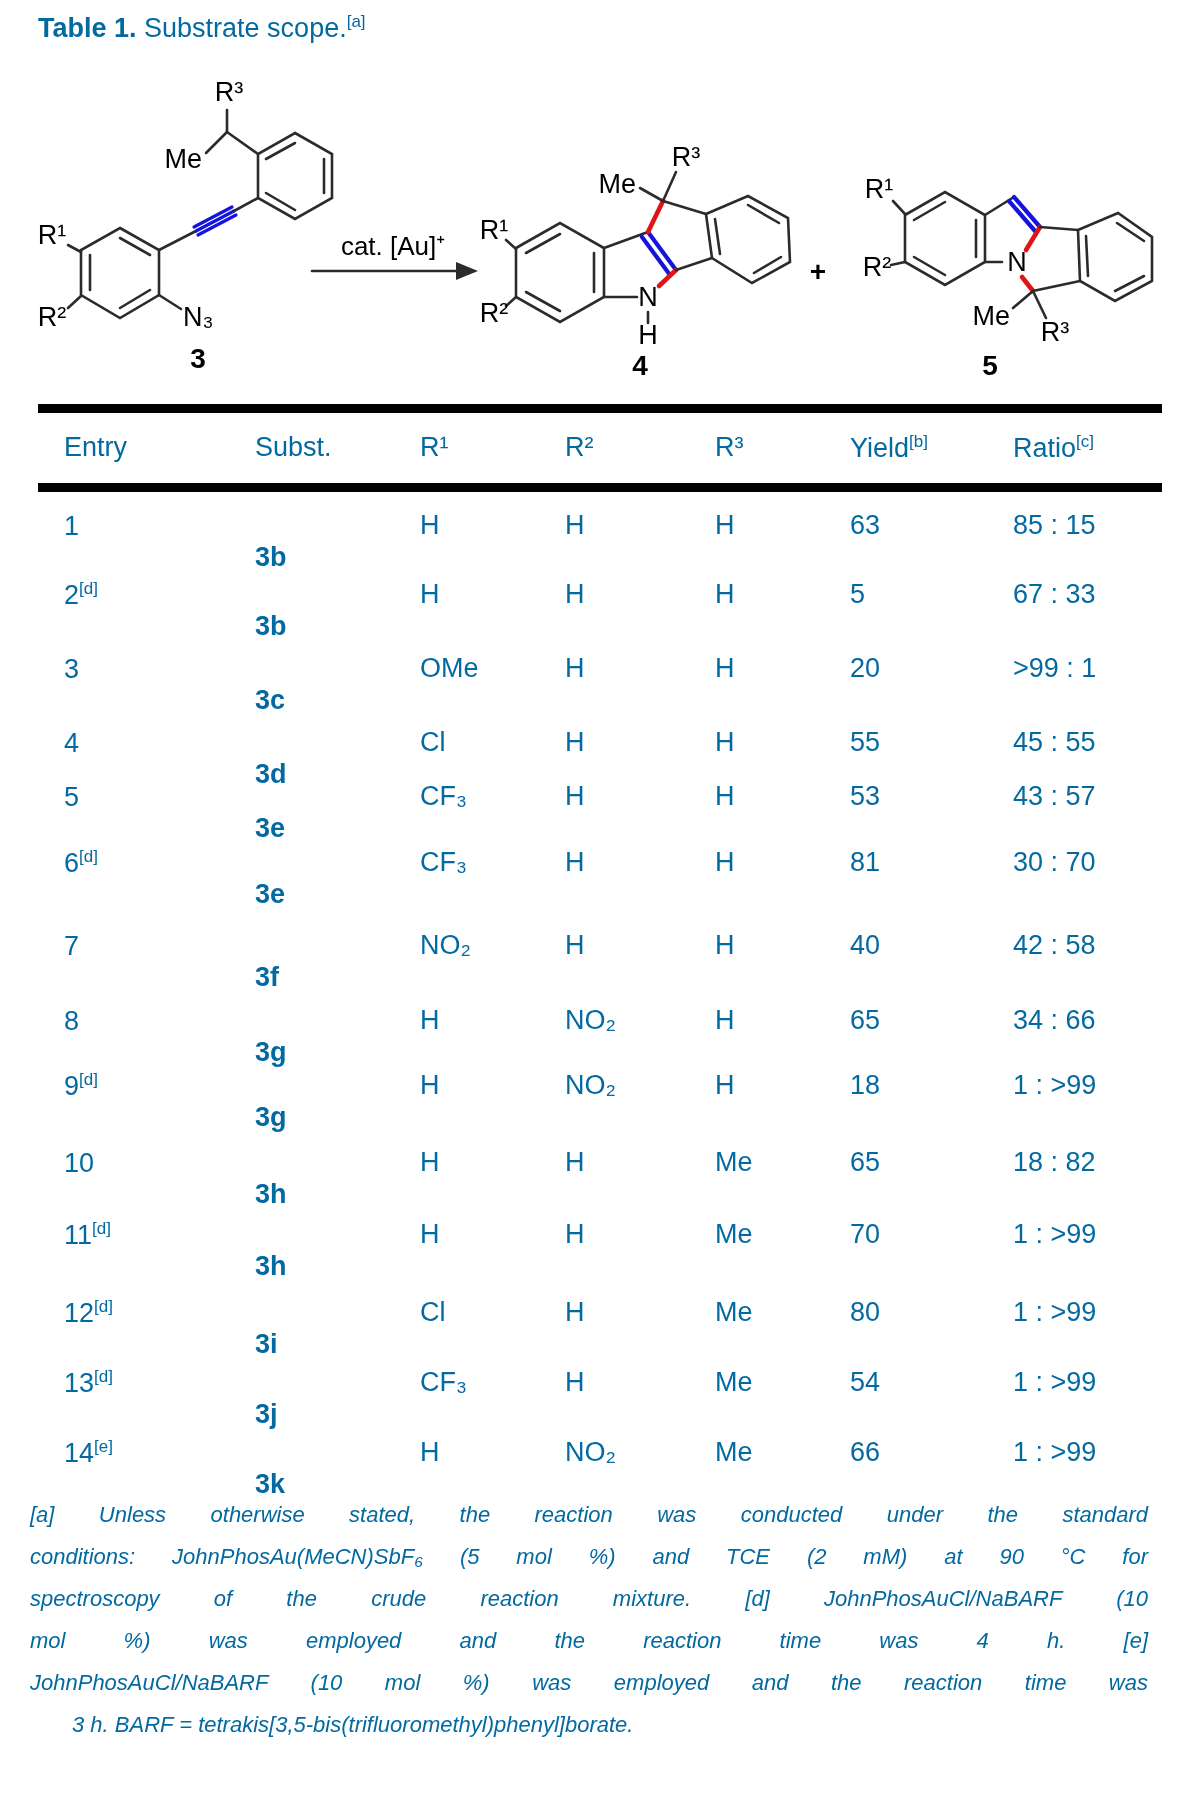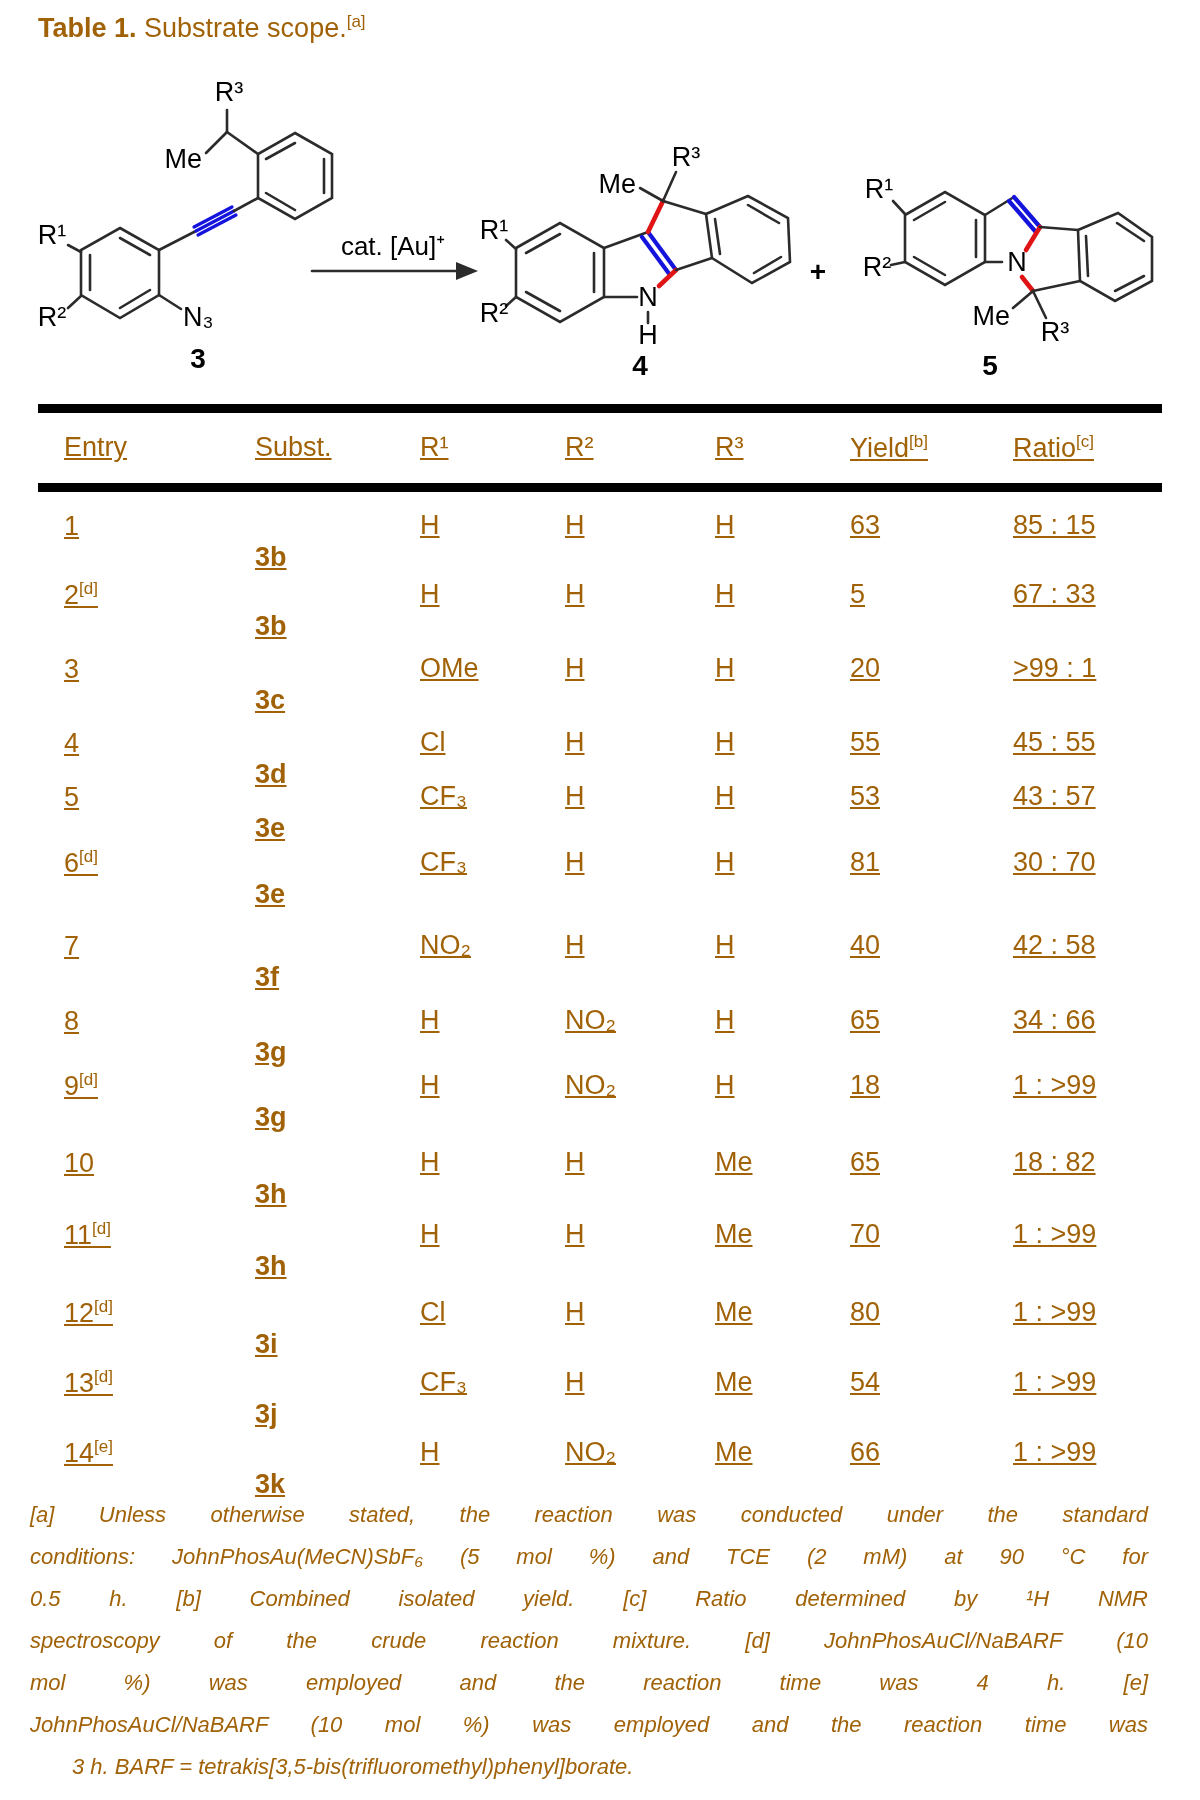--- a/index.html
+++ b/index.html
@@ -1,35 +1,35 @@
 <!DOCTYPE html>
 <html><head>
 <meta charset="utf-8">
 <style>
   html,body{margin:0;padding:0;background:#fff;}
   #page{position:relative;width:1200px;height:1800px;background:#ffffff;
-        font-family:"Liberation Sans", sans-serif;color:#a16207;overflow:hidden;}
+        font-family:"Liberation Sans", sans-serif;color:#0369a1;overflow:hidden;}
   
   #title{position:absolute;left:38px;top:12px;font-size:27px;}
   #title .b{font-weight:bold;}
   #title sup{font-size:17px;}
   
   #scheme{position:absolute;left:0;top:0;}
   .bond{stroke:#2b2b2b;stroke-width:2.6;fill:none;stroke-linecap:round;}
   .bondB{stroke:#1414dc;stroke-width:3.2;fill:none;stroke-linecap:round;}
   .bondB2{stroke:#1414dc;stroke-width:4.2;fill:none;stroke-linecap:round;}
   .bondR{stroke:#e01414;stroke-width:4.6;fill:none;stroke-linecap:round;}
   .atom{font-size:27px;fill:#000;}
   .cnum{font-size:28px;font-weight:bold;fill:#000;}
   .arrtext{font-size:26px;fill:#000;}
   
   .rule{position:absolute;left:38px;width:1124px;height:9px;background:#000;}
   .t-row{position:absolute;left:64px;width:1104px;display:grid;
          grid-template-columns:191px 165px 145px 150px 135px 163px 1fr;
-         font-size:27px;white-space:nowrap;text-decoration:underline;}
+         font-size:27px;white-space:nowrap;}
   .t-row sup{font-size:17px;}
   .t-row .subst{font-weight:bold;margin-top:32px;}
   
   #footnote{position:absolute;left:30px;top:1494px;width:1118px;
             font-size:22px;line-height:42px;font-style:italic;}
   #footnote .jline{text-align:justify;text-align-last:justify;}
   #footnote .jline.last{text-align:left;text-align-last:left;margin-left:42px;}
 </style>
 </head>
 <body>
@@ -311,20 +311,19 @@
     <span>H</span>
     <span>NO₂</span>
     <span>Me</span>
     <span>66</span>
     <span>1 : &gt;99</span>
   </div>
 
   <div id="footnote">
     <div class="jline">[a] Unless otherwise stated, the reaction was conducted under the standard</div>
     <div class="jline">conditions: JohnPhosAu(MeCN)SbF₆ (5 mol %) and TCE (2 mM) at 90 °C for</div>
-    <div class="jline">0.5 h. [b] Combined isolated yield. [c] Ratio determined by ¹H NMR</div>
     <div class="jline">spectroscopy of the crude reaction mixture. [d] JohnPhosAuCl/NaBARF (10</div>
     <div class="jline">mol %) was employed and the reaction time was 4 h. [e]</div>
     <div class="jline">JohnPhosAuCl/NaBARF (10 mol %) was employed and the reaction time was</div>
     <div class="jline last">3 h. BARF = tetrakis[3,5-bis(trifluoromethyl)phenyl]borate.</div>
   </div>
 
 </div>
 
 </body></html>

